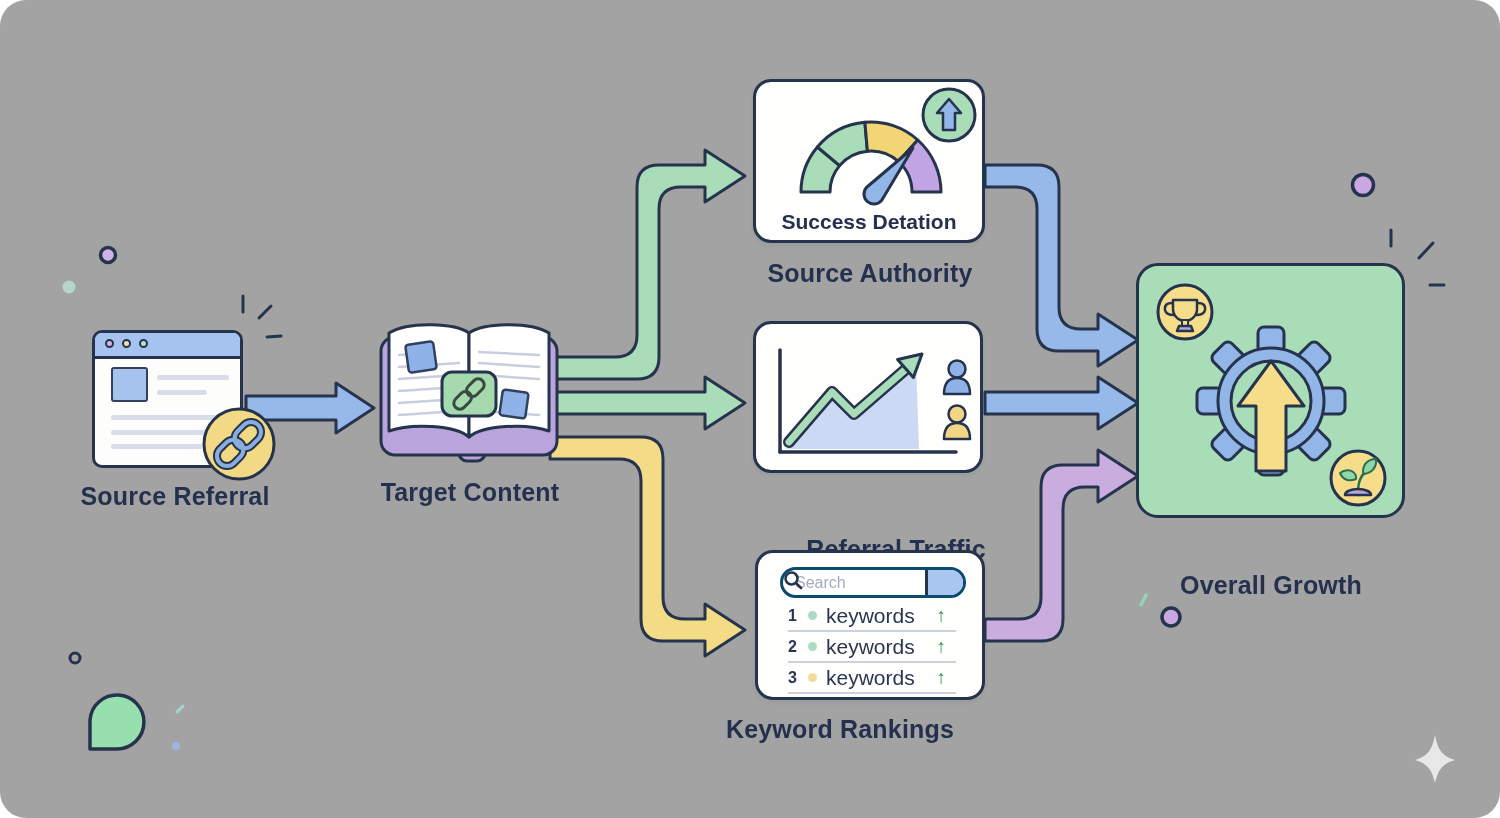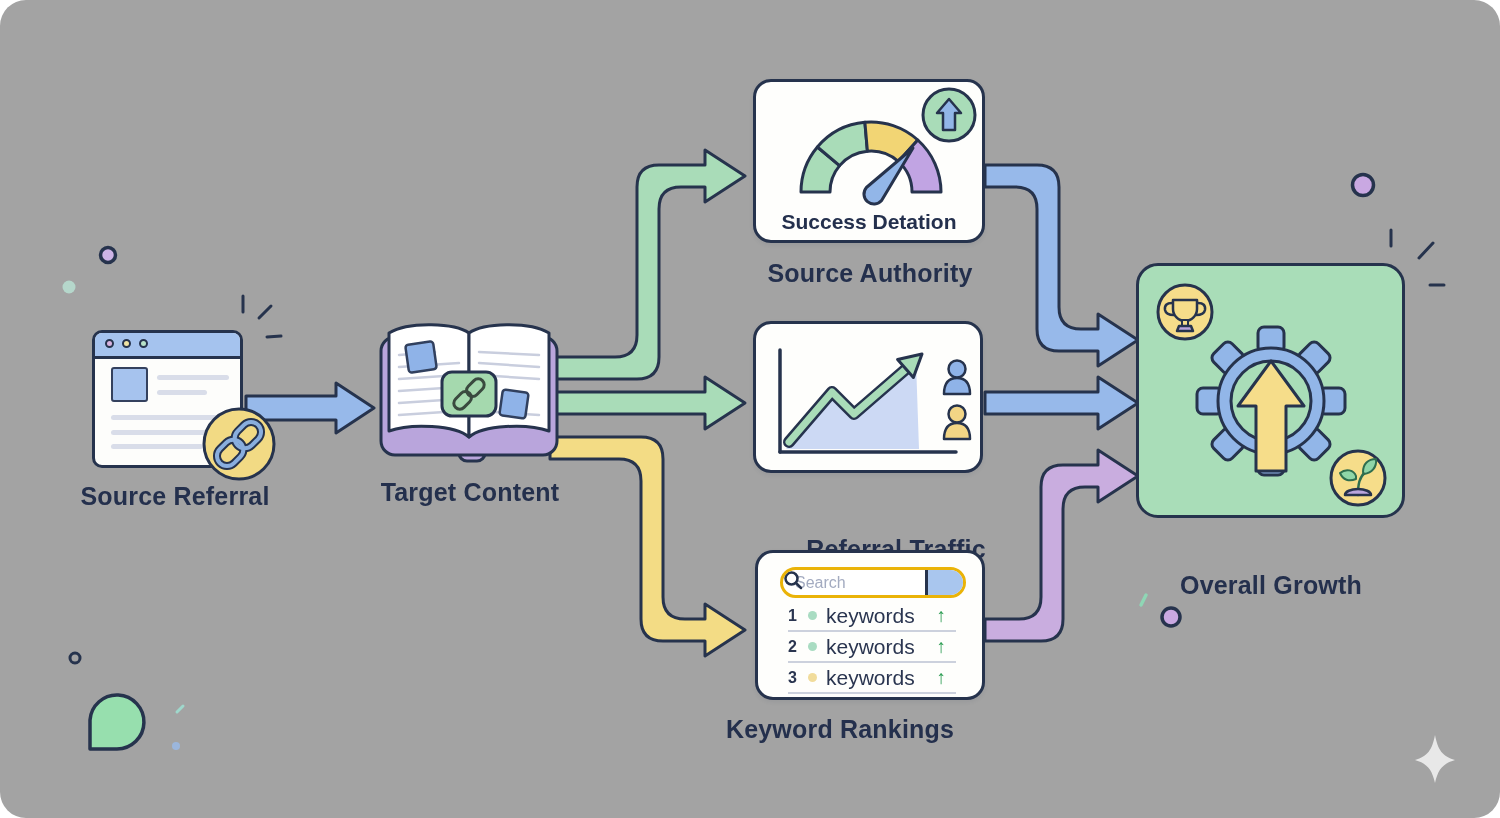--- a/index.html
+++ b/index.html
@@ -28,21 +28,21 @@
   .tb-dot.d3 { left:44px; background:#b7e2c8; }
   .browser-img { position:absolute; left:16px; top:34px; width:37px; height:35px; background:#a6c3ee;
                  border:2px solid #34415e; border-radius:3px; box-sizing:border-box; }
   .bline { position:absolute; height:5px; border-radius:3px; background:#d9dde9; }
 
   
   .panel-og { position:absolute; left:1136px; top:263px; width:269px; height:255px; background:#a9ddb8;
               border:3px solid #26334d; border-radius:22px; z-index:2; box-sizing:border-box; }
 
   
-  .kr-search { position:absolute; left:22px; top:14px; width:186px; height:31px; border:3px solid #eab308;
+  .kr-search { position:absolute; left:22px; top:14px; width:186px; height:31px; border:3px solid #0c4a6e;
                border-radius:17px; background:#ffffff; box-sizing:border-box; display:flex; overflow:hidden; }
   .kr-search input { flex:1; min-width:0; border:none; outline:none; background:transparent;
                      padding:0 0 0 12px; font-size:16px; color:#46506a; font-family:inherit; }
   .kr-search input::placeholder { color:#a3abc0; }
   .kr-search-btn { width:38px; background:#a9c6ee; border:none; border-left:3px solid #26334d;
                    display:flex; align-items:center; justify-content:center; padding:0; cursor:pointer; }
   .kr-rows { position:absolute; left:30px; right:26px; top:48px; }
   .kr-row { height:29px; display:flex; align-items:center; border-bottom:2px solid #ccd1dd; }
   .kr-rank { width:16px; font-size:16px; font-weight:600; color:#2a3550; }
   .kr-dot { width:9px; height:9px; border-radius:50%; margin:0 9px 0 4px; }

